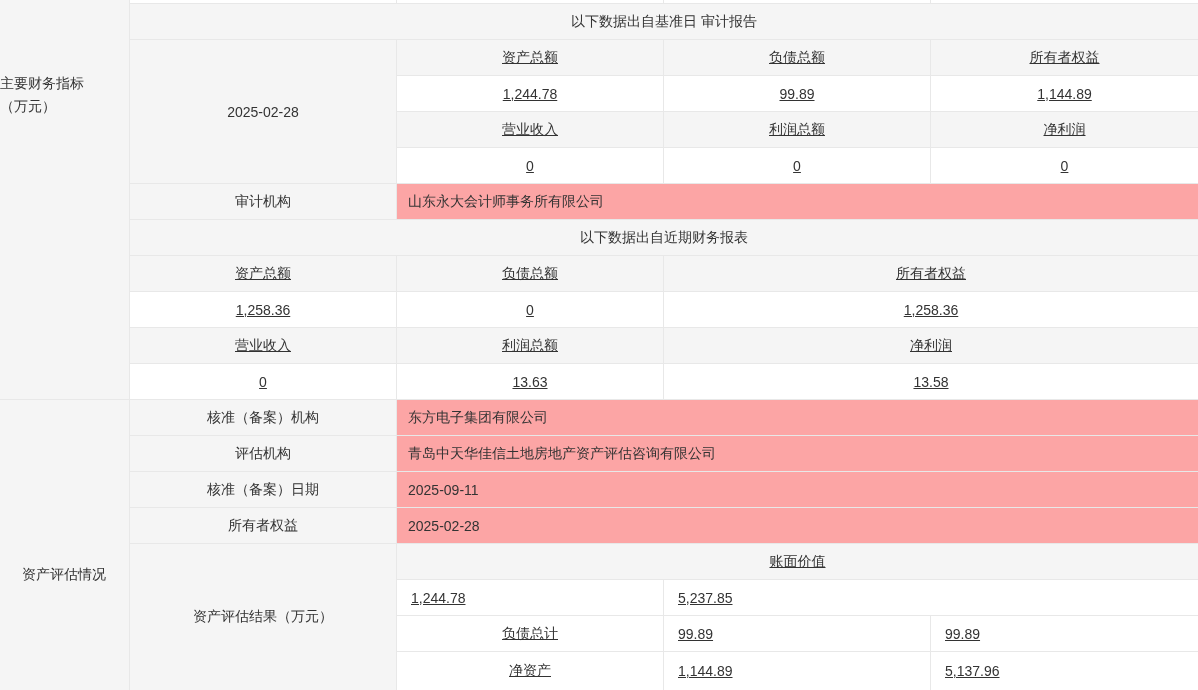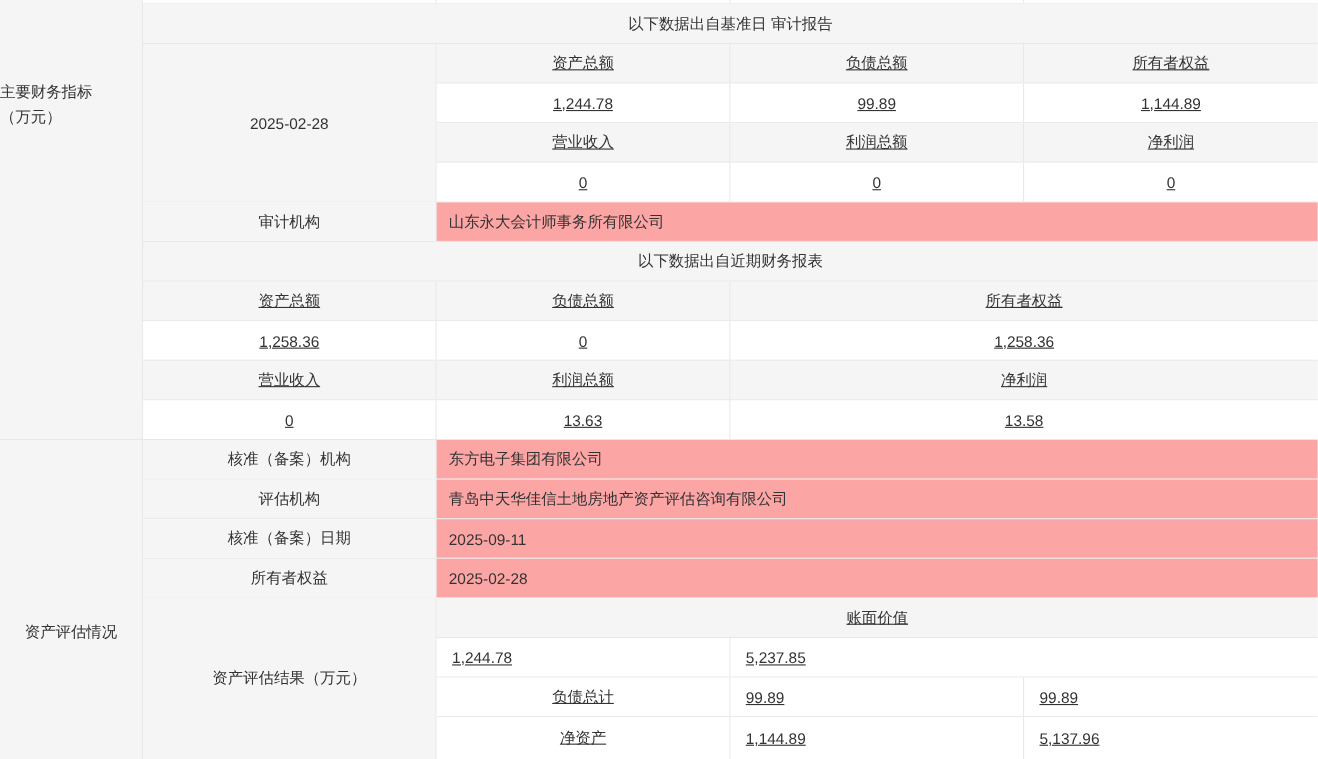--- a/index.html
+++ b/index.html
@@ -15,21 +15,21 @@
     color:var(--text);
     background:#fff;
   }
   .page{display:flex;width:1198px;height:690px;}
 
   
   .left-col{width:130px;background:var(--gray);border-right:1px solid var(--border);
             display:flex;flex-direction:column;flex-shrink:0;}
   .left-sec1{height:400px;border-bottom:1px solid var(--border);
              padding-top:72px;line-height:23px;}
-  .left-sec2{flex:1;text-align:center;padding-top:164px;line-height:20px;}
+  .left-sec2{flex:1;text-align:left;padding-top:164px;line-height:20px;padding-left:22px;}
 
   
   .main{flex:1;display:flex;flex-direction:column;}
 
   .sliver{height:4px;border-bottom:1px solid var(--border);display:flex;background:#fff;}
   .sliver > div{width:267px;border-right:1px solid var(--border);height:100%;}
   .sliver > div:last-child{flex:1;border-right:none;}
 
   .band{height:36px;border-bottom:1px solid var(--border);background:var(--gray);
         display:flex;align-items:center;justify-content:center;}

